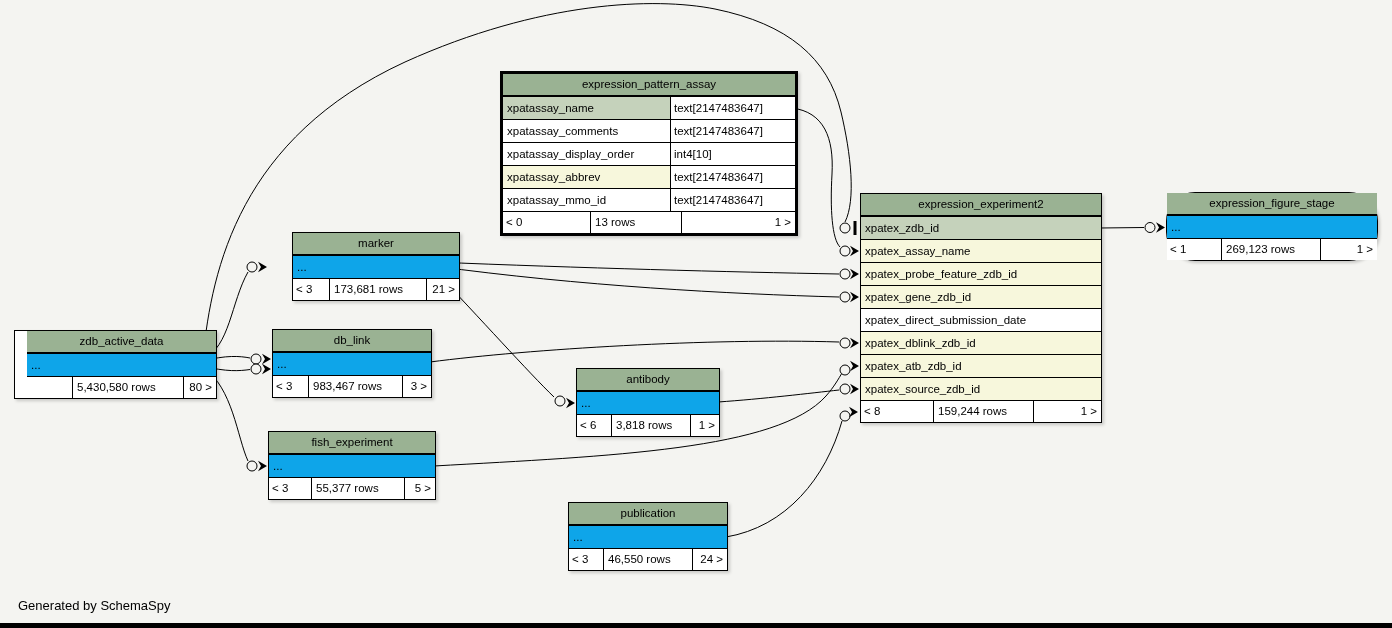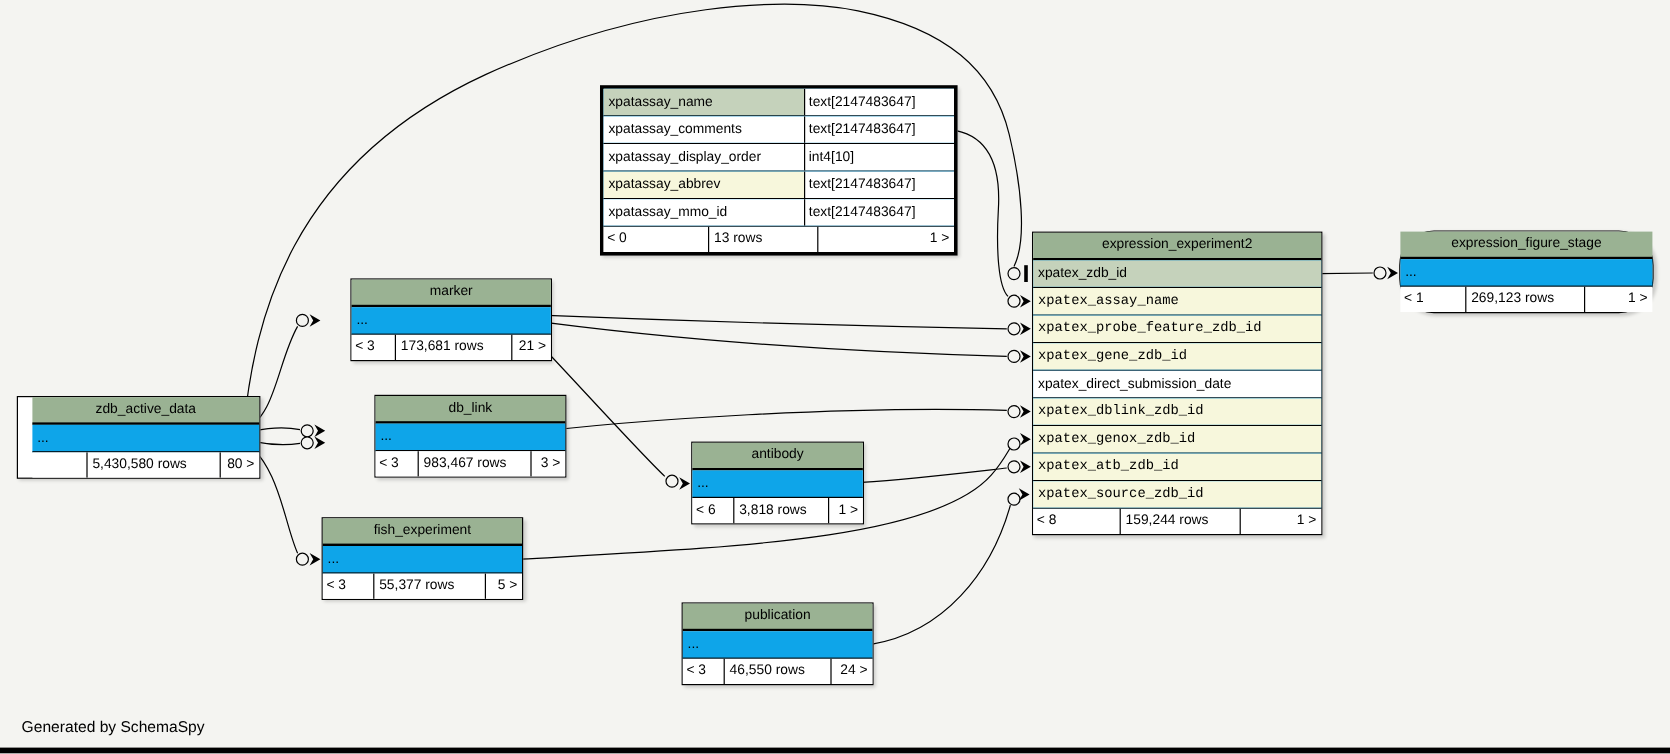--- a/index.html
+++ b/index.html
@@ -37,21 +37,21 @@
     border-bottom:1px solid #000;
     display:flex;
     background:#0ea5e9;
     white-space:nowrap;
   }
   .cn{flex:1;padding:0 4px;overflow:hidden;}
   .ct{width:118px;padding:0 3px;border-left:1px solid #000;background:#fff;overflow:hidden;}
   .kind-pk{background:#c5d2bb;}
   .kind-indexed{background:#c5d2bb;}
   .kind-indexed-alt{background:#f7f7dc;}
-  .kind-fk{background:#f7f7dc;font-family:Liberation Mono, monospace;}
+  .kind-fk{background:#f7f7dc;}
   .kind-plain{background:#ffffff;}
   .ftr{
     display:flex;
     height:21px;line-height:21px;
     background:#fff;
   }
   .ftr span{display:block;overflow:hidden;white-space:nowrap;}
   .fl{text-align:left;padding:0 3px;border-right:1px solid #000;}
   .fm{flex:1;text-align:left;padding:0 4px;}
   .fr{text-align:right;padding:0 4px;border-left:1px solid #000;}
@@ -138,20 +138,21 @@
       </g>
       <g>
         <path d="M 1100 228 L 1144 227.5"></path>
         <circle cx="1150" cy="227.5" r="5" fill="#f4f4f1"></circle>
         <path d="M 1165 227.5 L 1156 222.3 L 1159 227.5 L 1156 232.7 Z" fill="#000" stroke="none"></path>
       </g>
     </g>
   </svg>
 
   <div class="tbl focus" style="left:500px;top:71px;width:292px;">
+    <div class="hdr">expression_pattern_assay</div>
     <div class="row">
       <span class="cn kind-indexed">xpatassay_name</span>
       <span class="ct">text[2147483647]</span>
     </div>
     <div class="row">
       <span class="cn kind-plain">xpatassay_comments</span>
       <span class="ct">text[2147483647]</span>
     </div>
     <div class="row">
       <span class="cn kind-plain">xpatassay_display_order</span>
@@ -184,23 +185,20 @@
         <span class="cn kind-fk">xpatex_probe_feature_zdb_id</span>
       </div>
     <div class="row">
         <span class="cn kind-fk">xpatex_gene_zdb_id</span>
       </div>
     <div class="row">
         <span class="cn kind-plain">xpatex_direct_submission_date</span>
       </div>
     <div class="row">
         <span class="cn kind-fk">xpatex_dblink_zdb_id</span>
-      </div>
-    <div class="row">
-        <span class="cn kind-fk">xpatex_genox_zdb_id</span>
       </div>
     <div class="row">
         <span class="cn kind-fk">xpatex_atb_zdb_id</span>
       </div>
     <div class="row">
         <span class="cn kind-fk">xpatex_source_zdb_id</span>
       </div>
     <div class="ftr">
       <span class="fl" style="width:66px">&lt; 8</span>
       <span class="fm" style="flex:0 0 91px">159,244 rows</span>
@@ -237,21 +235,21 @@
     <div class="row">
         <span class="cn">...</span>
       </div>
     <div class="ftr">
       <span class="fl" style="width:39px"></span>
       <span class="fm" style="flex:0 0 102px">5,430,580 rows</span>
       <span class="fr" style="flex:1">80 &gt;</span>
     </div>
   </div>
 
-  <div class="tbl" style="left:272px;top:329px;width:158px;margin-left:40px;">
+  <div class="tbl" style="left:272px;top:329px;width:158px;">
     <div class="hdr">db_link</div>
     <div class="row">
         <span class="cn">...</span>
       </div>
     <div class="ftr">
       <span class="fl" style="width:29px">&lt; 3</span>
       <span class="fm" style="flex:0 0 85px">983,467 rows</span>
       <span class="fr" style="flex:1">3 &gt;</span>
     </div>
   </div>

